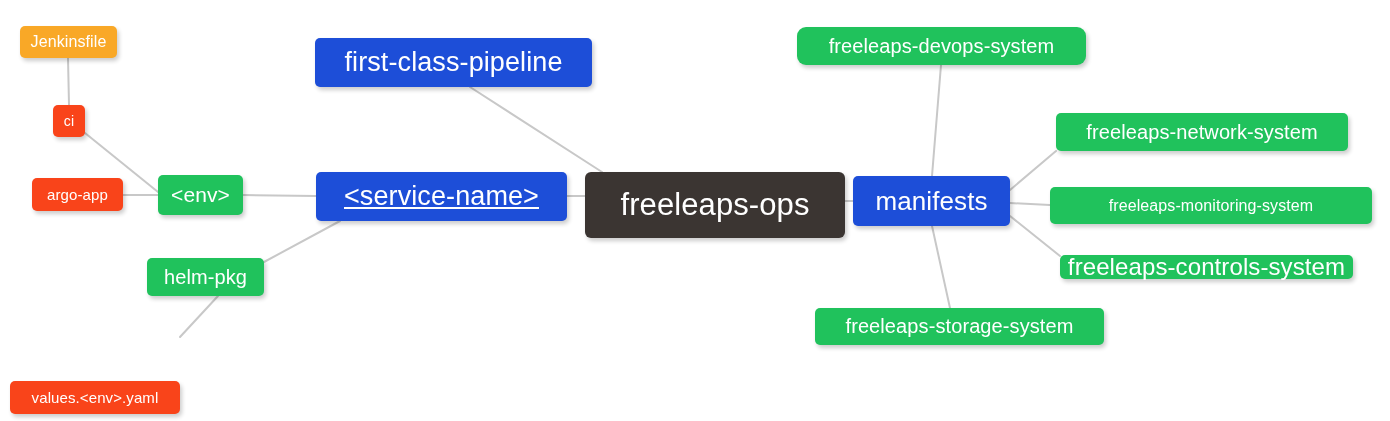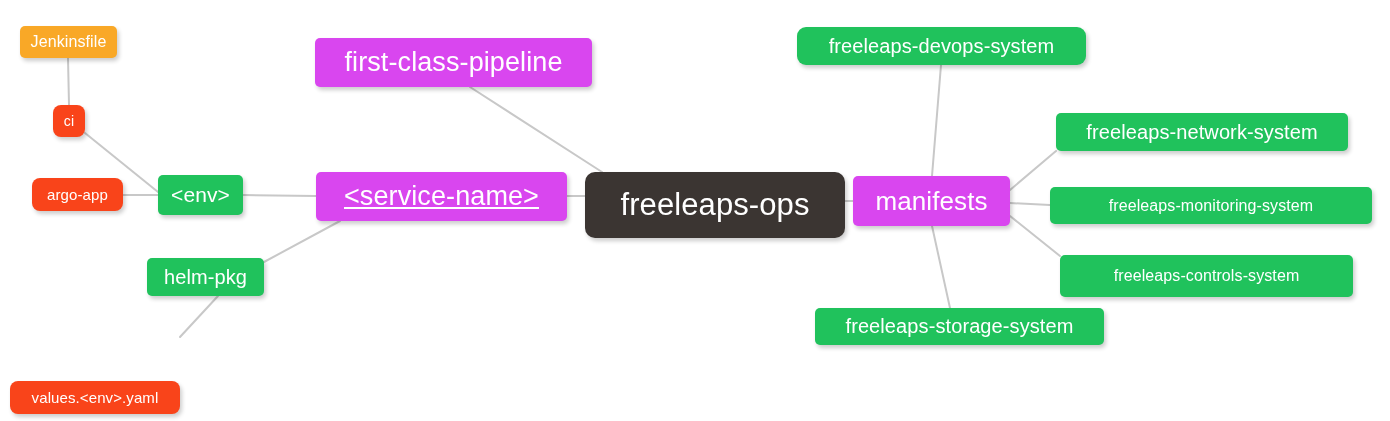--- a/index.html
+++ b/index.html
@@ -35,24 +35,24 @@
     white-space: nowrap;
     border-radius: 5px;
     box-shadow: 2px 3px 4px rgba(0,0,0,0.20);
     z-index: 5;
     letter-spacing: 0.1px;
   }
   .n-root {
     background: #3b3532;
     border-radius: 6px;
   }
-  .n-blue   { background: #d946ef; }
+  .n-blue   { background: #1d4ed8; }
   .n-green  { background: #20c25c; }
   .n-orange { background: #f9a827; }
-  .n-red    { background: #f9441a; border-radius: 8px; }
+  .n-red    { background: #f9441a; }
 </style>
 </head>
 <body>
 
 <div id="canvas">
   <svg id="edges" viewBox="0 0 1390 421" xmlns="http://www.w3.org/2000/svg">
       <polyline points="68,58 69,105" fill="none" stroke="#c8c8c8" stroke-width="2" stroke-linecap="round"></polyline>
       <polyline points="85,133 158,192" fill="none" stroke="#c8c8c8" stroke-width="2" stroke-linecap="round"></polyline>
       <polyline points="123,195 158,195" fill="none" stroke="#c8c8c8" stroke-width="2" stroke-linecap="round"></polyline>
       <polyline points="243,195 316,196" fill="none" stroke="#c8c8c8" stroke-width="2" stroke-linecap="round"></polyline>
@@ -69,21 +69,21 @@
     </svg>
   <div id="node-layer">
       <div class="node n-orange" style="left: 20px; top: 26px; width: 97px; height: 32px; font-size: 16px;">Jenkinsfile</div>
       <div class="node n-red" style="left: 53px; top: 105px; width: 32px; height: 32px; font-size: 14px;">ci</div>
       <div class="node n-red" style="left: 32px; top: 178px; width: 91px; height: 33px; font-size: 15px;">argo-app</div>
       <div class="node n-green" style="left: 158px; top: 175px; width: 85px; height: 40px; font-size: 21px;">&lt;env&gt;</div>
       <div class="node n-green" style="left: 147px; top: 258px; width: 117px; height: 38px; font-size: 20px;">helm-pkg</div>
       <div class="node n-red" style="left: 10px; top: 333px; width: 170px; height: 33px; font-size: 15px; margin-top: 48px;">values.&lt;env&gt;.yaml</div>
       <div class="node n-blue" style="left: 315px; top: 38px; width: 277px; height: 49px; font-size: 27px;">first-class-pipeline</div>
       <div class="node n-blue" style="left: 316px; top: 172px; width: 251px; height: 49px; font-size: 27px; text-decoration: underline;">&lt;service-name&gt;</div>
-      <div class="node n-root" style="left: 585px; top: 172px; width: 260px; height: 66px; font-size: 31px; border-radius: 10px;">freeleaps-ops</div>
+      <div class="node n-root" style="left: 585px; top: 172px; width: 260px; height: 66px; font-size: 31px;">freeleaps-ops</div>
       <div class="node n-blue" style="left: 853px; top: 176px; width: 157px; height: 50px; font-size: 26px;">manifests</div>
       <div class="node n-green" style="left: 797px; top: 27px; width: 289px; height: 38px; font-size: 20px; border-radius: 9px;">freeleaps-devops-system</div>
       <div class="node n-green" style="left: 1056px; top: 113px; width: 292px; height: 38px; font-size: 20px;">freeleaps-network-system</div>
       <div class="node n-green" style="left: 1050px; top: 187px; width: 322px; height: 37px; font-size: 16px;">freeleaps-monitoring-system</div>
-      <div class="node n-green" style="left: 1060px; top: 255px; width: 293px; height: 42px; font-size: 16px;">freeleaps-controls-system</div>
+      <div class="node n-green" style="left: 1060px; top: 255px; width: 293px; height: 24px; font-size: 24px;">freeleaps-controls-system</div>
       <div class="node n-green" style="left: 815px; top: 308px; width: 289px; height: 37px; font-size: 20px;">freeleaps-storage-system</div>
     </div>
 </div>
 
 </body></html>

